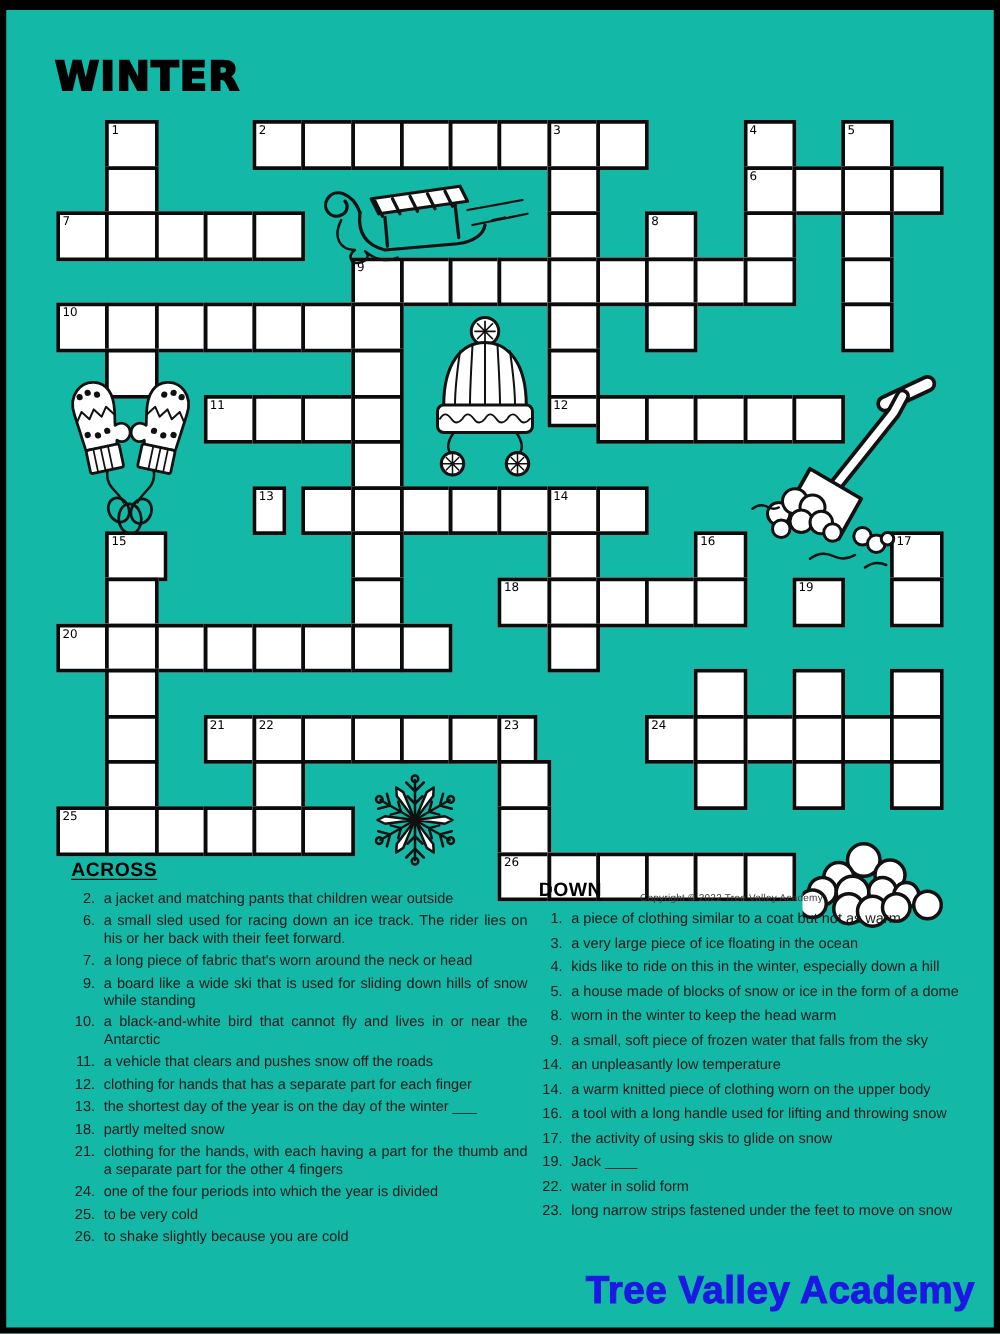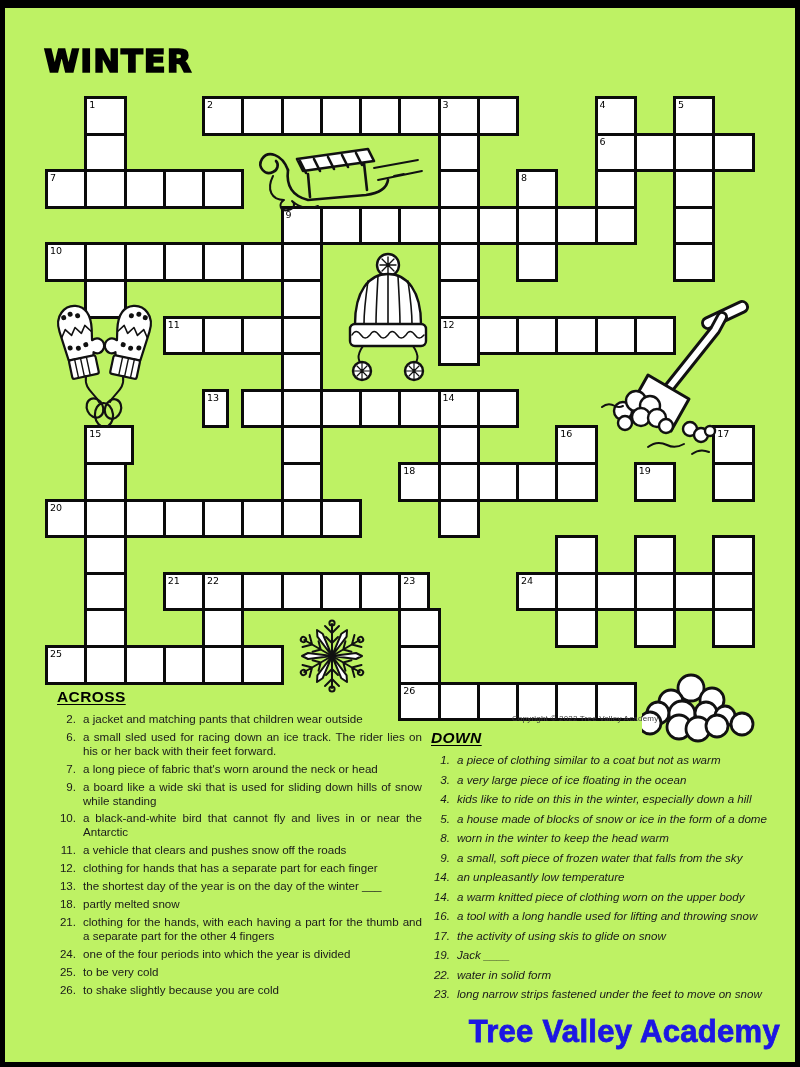--- a/index.html
+++ b/index.html
@@ -1,32 +1,32 @@
 <!DOCTYPE html>
 <html><head>
 <meta charset="utf-8">
 <style>
   html,body{margin:0;padding:0;background:#fff;}
-  .page{position:relative;width:800px;height:1067px;background:#bef264;overflow:hidden;
+  .page{position:relative;width:800px;height:1067px;background:#14b8a6;overflow:hidden;
         font-family:"Liberation Sans",sans-serif;color:#111;}
   .frame{position:absolute;inset:0;border:5px solid #000;border-top-width:8px;z-index:12;pointer-events:none;}
   .title{position:absolute;left:44px;top:42px;margin:0;font-family:"DejaVu Sans",sans-serif;
          font-size:32px;font-weight:bold;letter-spacing:1px;color:#000;
          -webkit-text-stroke:1.7px #000;z-index:4;}
   
   .grid{position:absolute;left:0;top:0;z-index:2;}
   .cell{position:absolute;background:#fff;border:3px solid #0b0b0b;box-sizing:border-box;}
   .cellnum{position:absolute;top:0px;left:2px;font-family:"DejaVu Sans",sans-serif;
            font-size:9.5px;line-height:11px;color:#000;}
   
   .illus{position:absolute;z-index:3;}
   
   .clue-section{position:absolute;z-index:4;}
   #across-section{left:50px;top:688px;width:372px;}
-  #down-section{left:424px;top:729px;width:364px;font-style:italic;}
+  #down-section{left:424px;top:704px;width:364px;}
   .clue-header{font-size:15.5px;font-weight:bold;text-decoration:underline;
                text-underline-offset:2px;letter-spacing:.4px;margin:0 0 6px 7px;color:#000;}
   .clue{display:flex;align-items:flex-start;margin-bottom:4px;font-size:11.6px;line-height:13.9px;color:#1a1a1a;}
   #down-section .clue{margin-bottom:5.6px;}
   .cnum{flex:0 0 26px;text-align:right;padding-right:7px;}
   .ctxt{flex:1;text-align:justify;}
   .copyright{position:absolute;left:512px;top:714px;font-size:8px;letter-spacing:.2px;color:#3a3a3a;z-index:4;}
   .footer-brand{position:absolute;right:20px;top:1014px;font-size:31px;font-weight:bold;
                 letter-spacing:.3px;z-index:4;-webkit-text-stroke:.8px currentColor;}
   svg .ln{stroke:#111;fill:none;stroke-linecap:round;stroke-linejoin:round;}
@@ -108,21 +108,21 @@
       <div class="cell" style="left: 673px; top: 242.4px; width: 42.25px; height: 39.6px;"></div>
       <div class="cell" style="left: 84.25px; top: 279px; width: 42.25px; height: 39.6px;"></div>
       <div class="cell" style="left: 280.5px; top: 279px; width: 42.25px; height: 39.6px;"></div>
       <div class="cell" style="left: 437.5px; top: 279px; width: 42.25px; height: 39.6px;"></div>
       <div class="cell" style="left: 162.75px; top: 315.6px; width: 42.25px; height: 39.6px;">
         <span class="cellnum">11</span>
       </div>
       <div class="cell" style="left: 202px; top: 315.6px; width: 42.25px; height: 39.6px;"></div>
       <div class="cell" style="left: 241.25px; top: 315.6px; width: 42.25px; height: 39.6px;"></div>
       <div class="cell" style="left: 280.5px; top: 315.6px; width: 42.25px; height: 39.6px;"></div>
-      <div class="cell" style="left: 437.5px; top: 315.6px; width: 42.25px; height: 50px; text-align: right;">
+      <div class="cell" style="left: 437.5px; top: 315.6px; width: 42.25px; height: 26px; text-align: right;">
         <span class="cellnum">12</span>
       </div>
       <div class="cell" style="left: 476.75px; top: 315.6px; width: 42.25px; height: 39.6px;"></div>
       <div class="cell" style="left: 516px; top: 315.6px; width: 42.25px; height: 39.6px;"></div>
       <div class="cell" style="left: 555.25px; top: 315.6px; width: 42.25px; height: 39.6px;"></div>
       <div class="cell" style="left: 594.5px; top: 315.6px; width: 42.25px; height: 39.6px;"></div>
       <div class="cell" style="left: 633.75px; top: 315.6px; width: 42.25px; height: 39.6px;"></div>
       <div class="cell" style="left: 280.5px; top: 352.2px; width: 42.25px; height: 39.6px;"></div>
       <div class="cell" style="left: 202px; top: 388.8px; width: 27px; height: 39.6px;">
         <span class="cellnum">13</span>

